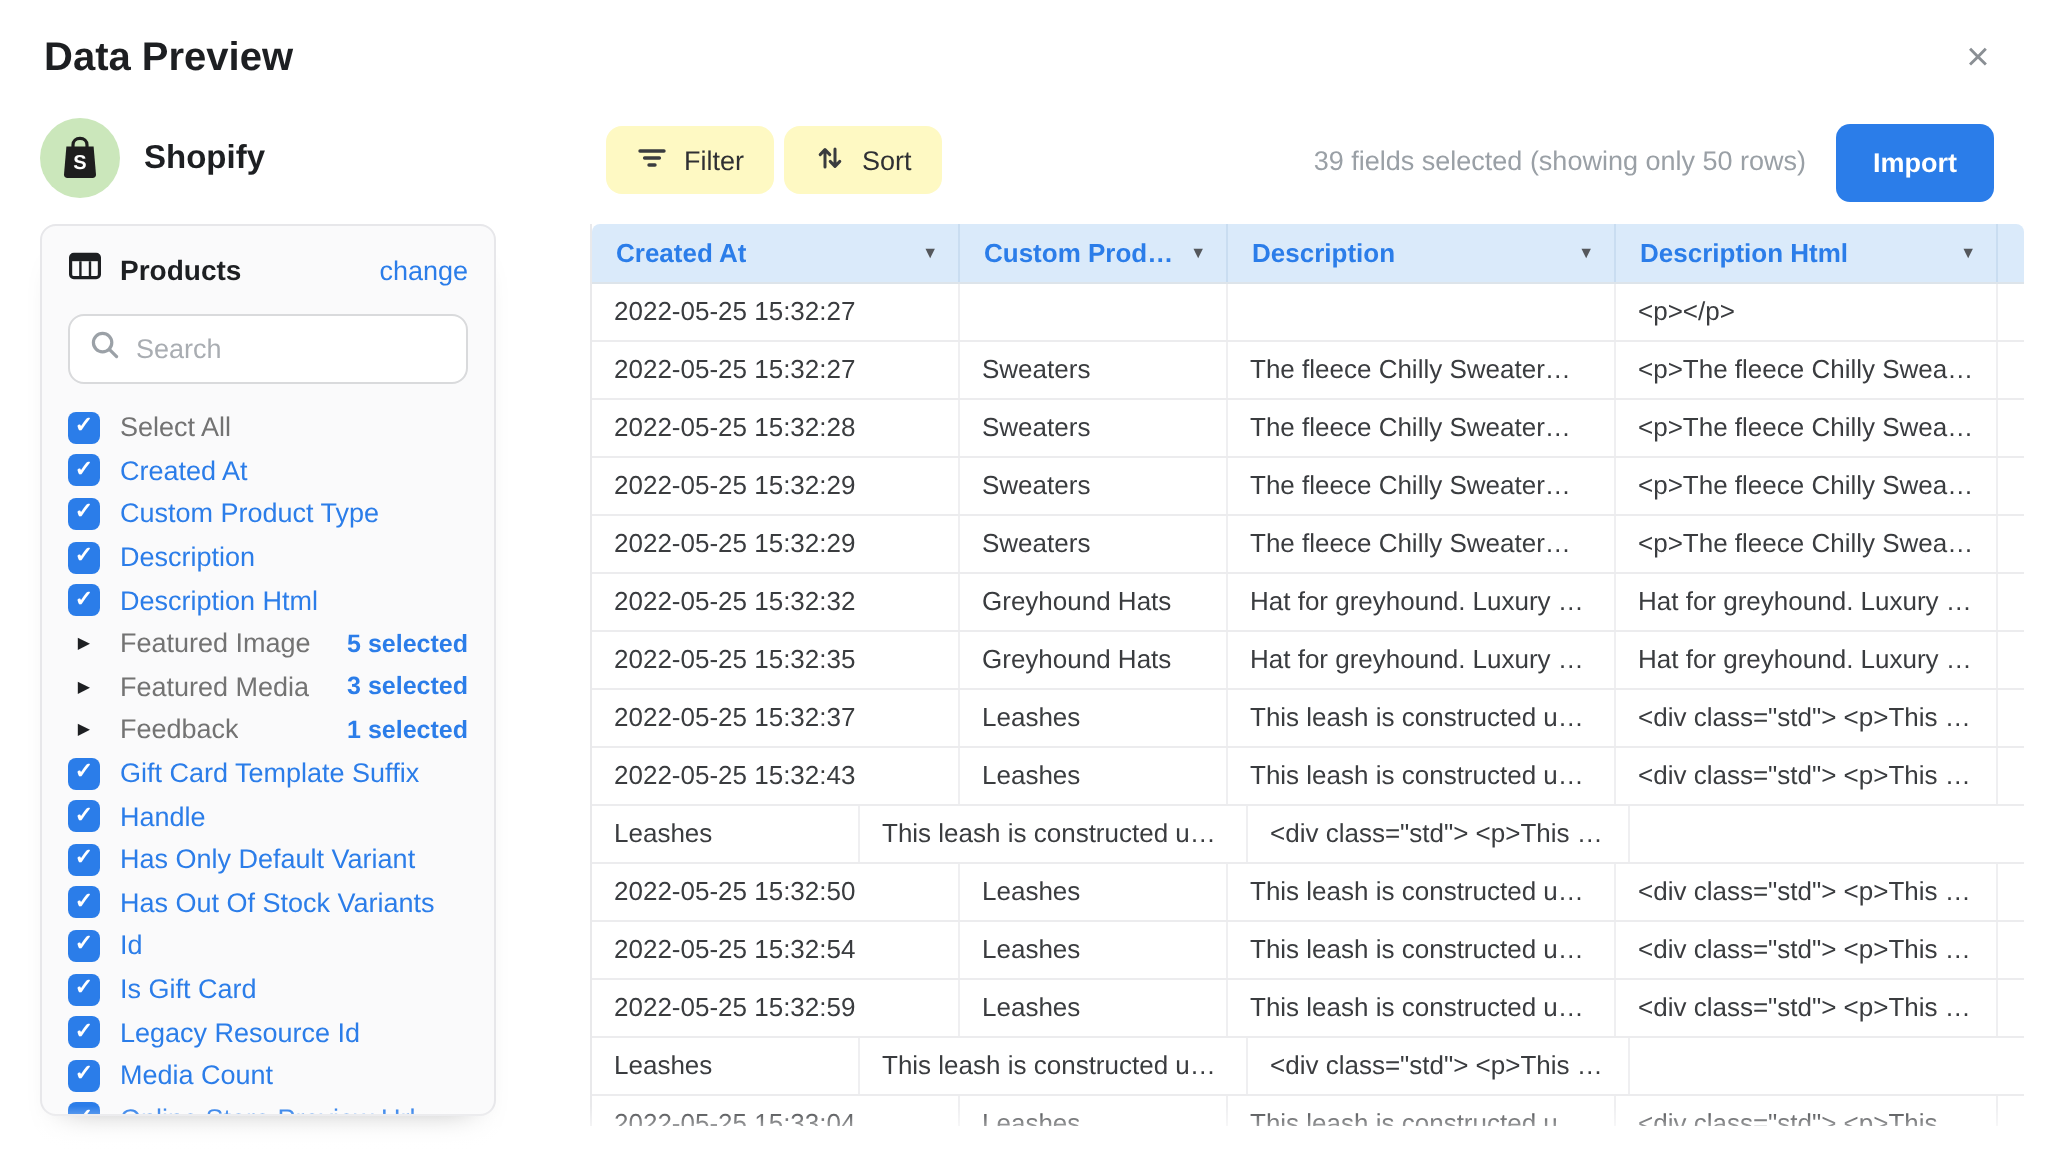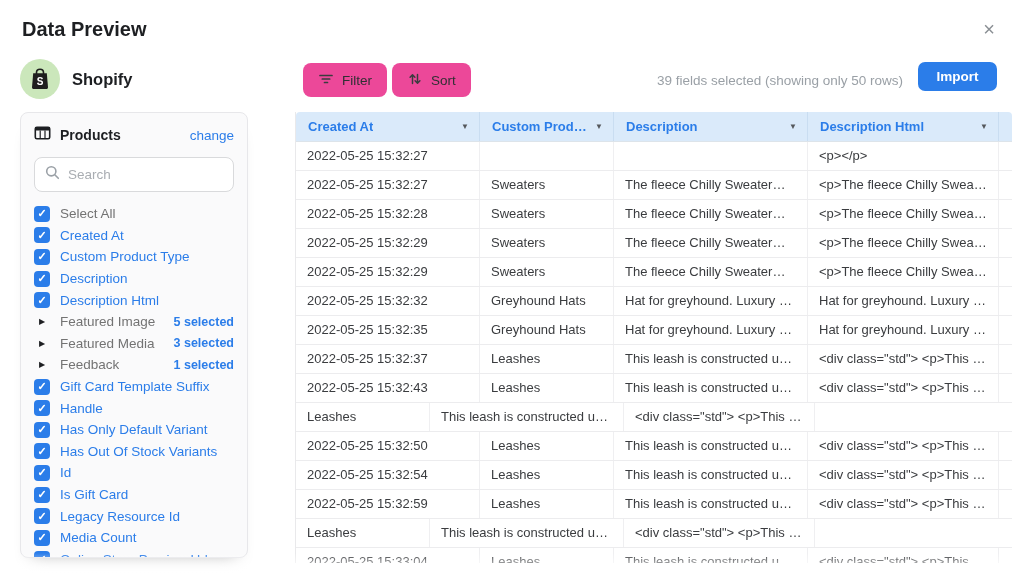--- a/index.html
+++ b/index.html
@@ -6,26 +6,26 @@
   html,body { width:1024px; height:583px; }
   body { font-family:"Liberation Sans",sans-serif; background:#fff; position:relative; overflow:hidden; color:#1f2124; }
 
   .modal-title { position:absolute; left:22px; top:18px; font-size:20px; font-weight:700; color:#1d1f22; }
   .close-btn { position:absolute; left:976px; top:16px; width:26px; height:26px; display:flex; align-items:center; justify-content:center; font-size:20px; color:#8a8f94; cursor:pointer; }
 
   .source { position:absolute; left:20px; top:59px; display:flex; align-items:center; gap:12px; }
   .logo-circle { width:40px; height:40px; border-radius:50%; background:#cbe7bb; display:flex; align-items:center; justify-content:center; }
   .source-name { font-size:16.5px; font-weight:700; color:#1d1f22; }
 
-  .btn { position:absolute; top:63px; height:34px; display:flex; align-items:center; gap:8px; background:#ec4899; border-radius:8px; padding:0 15px; font-size:13.5px; color:#2f3033; cursor:pointer; }
+  .btn { position:absolute; top:63px; height:34px; display:flex; align-items:center; gap:8px; background:#fef9c3; border-radius:8px; padding:0 15px; font-size:13.5px; color:#2f3033; cursor:pointer; }
   .btn-filter { left:303px; }
   .btn-sort { left:392px; }
 
   .status-text { position:absolute; top:73px; right:121px; font-size:13.5px; color:#9aa0a6; }
-  .import-btn { position:absolute; top:62px; right:27px; height:29px; width:79px; background:#2b7de9; color:#fff; border:none; border-radius:7px; font-size:13.5px; font-weight:700; font-family:inherit; cursor:pointer; }
+  .import-btn { position:absolute; top:62px; right:27px; height:39px; width:79px; background:#2b7de9; color:#fff; border:none; border-radius:7px; font-size:13.5px; font-weight:700; font-family:inherit; cursor:pointer; }
 
   .sidebar { position:absolute; left:20px; top:112px; width:228px; height:446px; background:#fafafb; border:1px solid #e7e7ea; border-radius:8px; padding:10px 13px 0; overflow:hidden; box-shadow:0 12px 16px -12px rgba(0,0,0,.28); }
   .sidebar-header { display:flex; align-items:center; gap:9px; height:24px; }
   .sidebar-header .spacer { flex:1; }
   .entity-label { font-size:14px; font-weight:700; color:#1d1f22; }
   .change-link { font-size:13.5px; color:#2b7de9; cursor:pointer; }
 
   .search-box { margin-top:10px; height:35px; background:#fff; border:1px solid #d9dadc; border-radius:8px; display:flex; align-items:center; gap:8px; padding:0 10px; }
   .search-box input { border:none; outline:none; flex:1; min-width:0; font-size:13.5px; font-family:inherit; color:#333; background:transparent; }
   .search-box input::placeholder { color:#a9adb2; }

